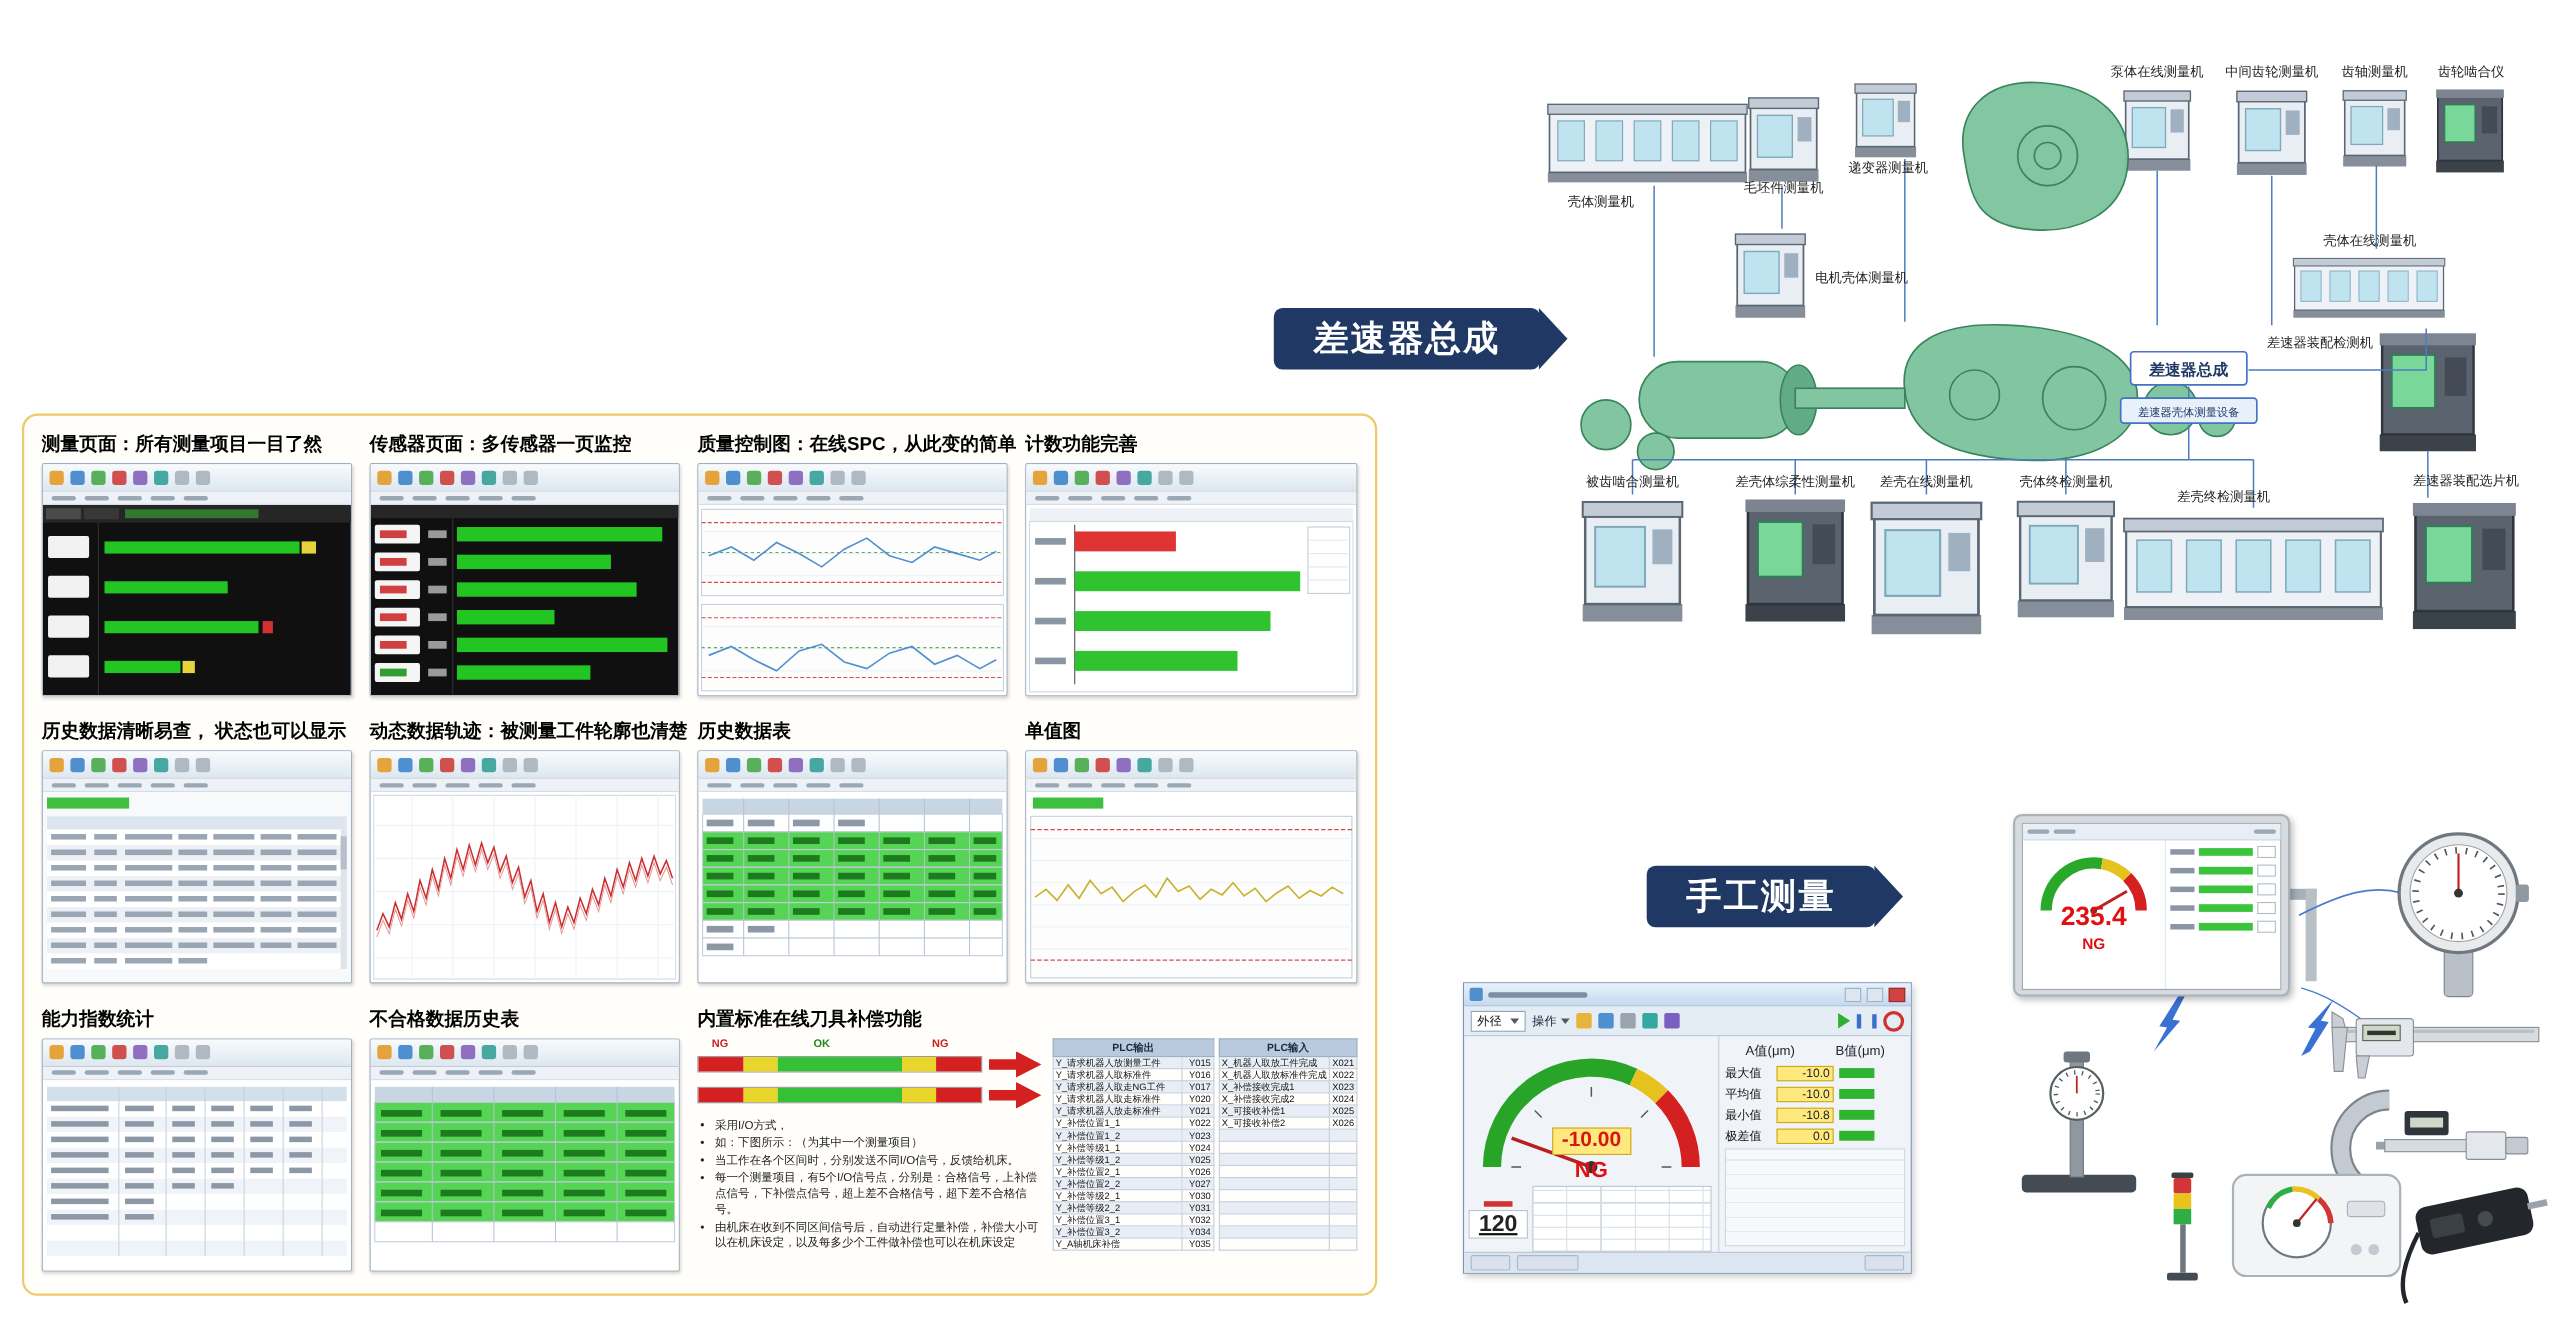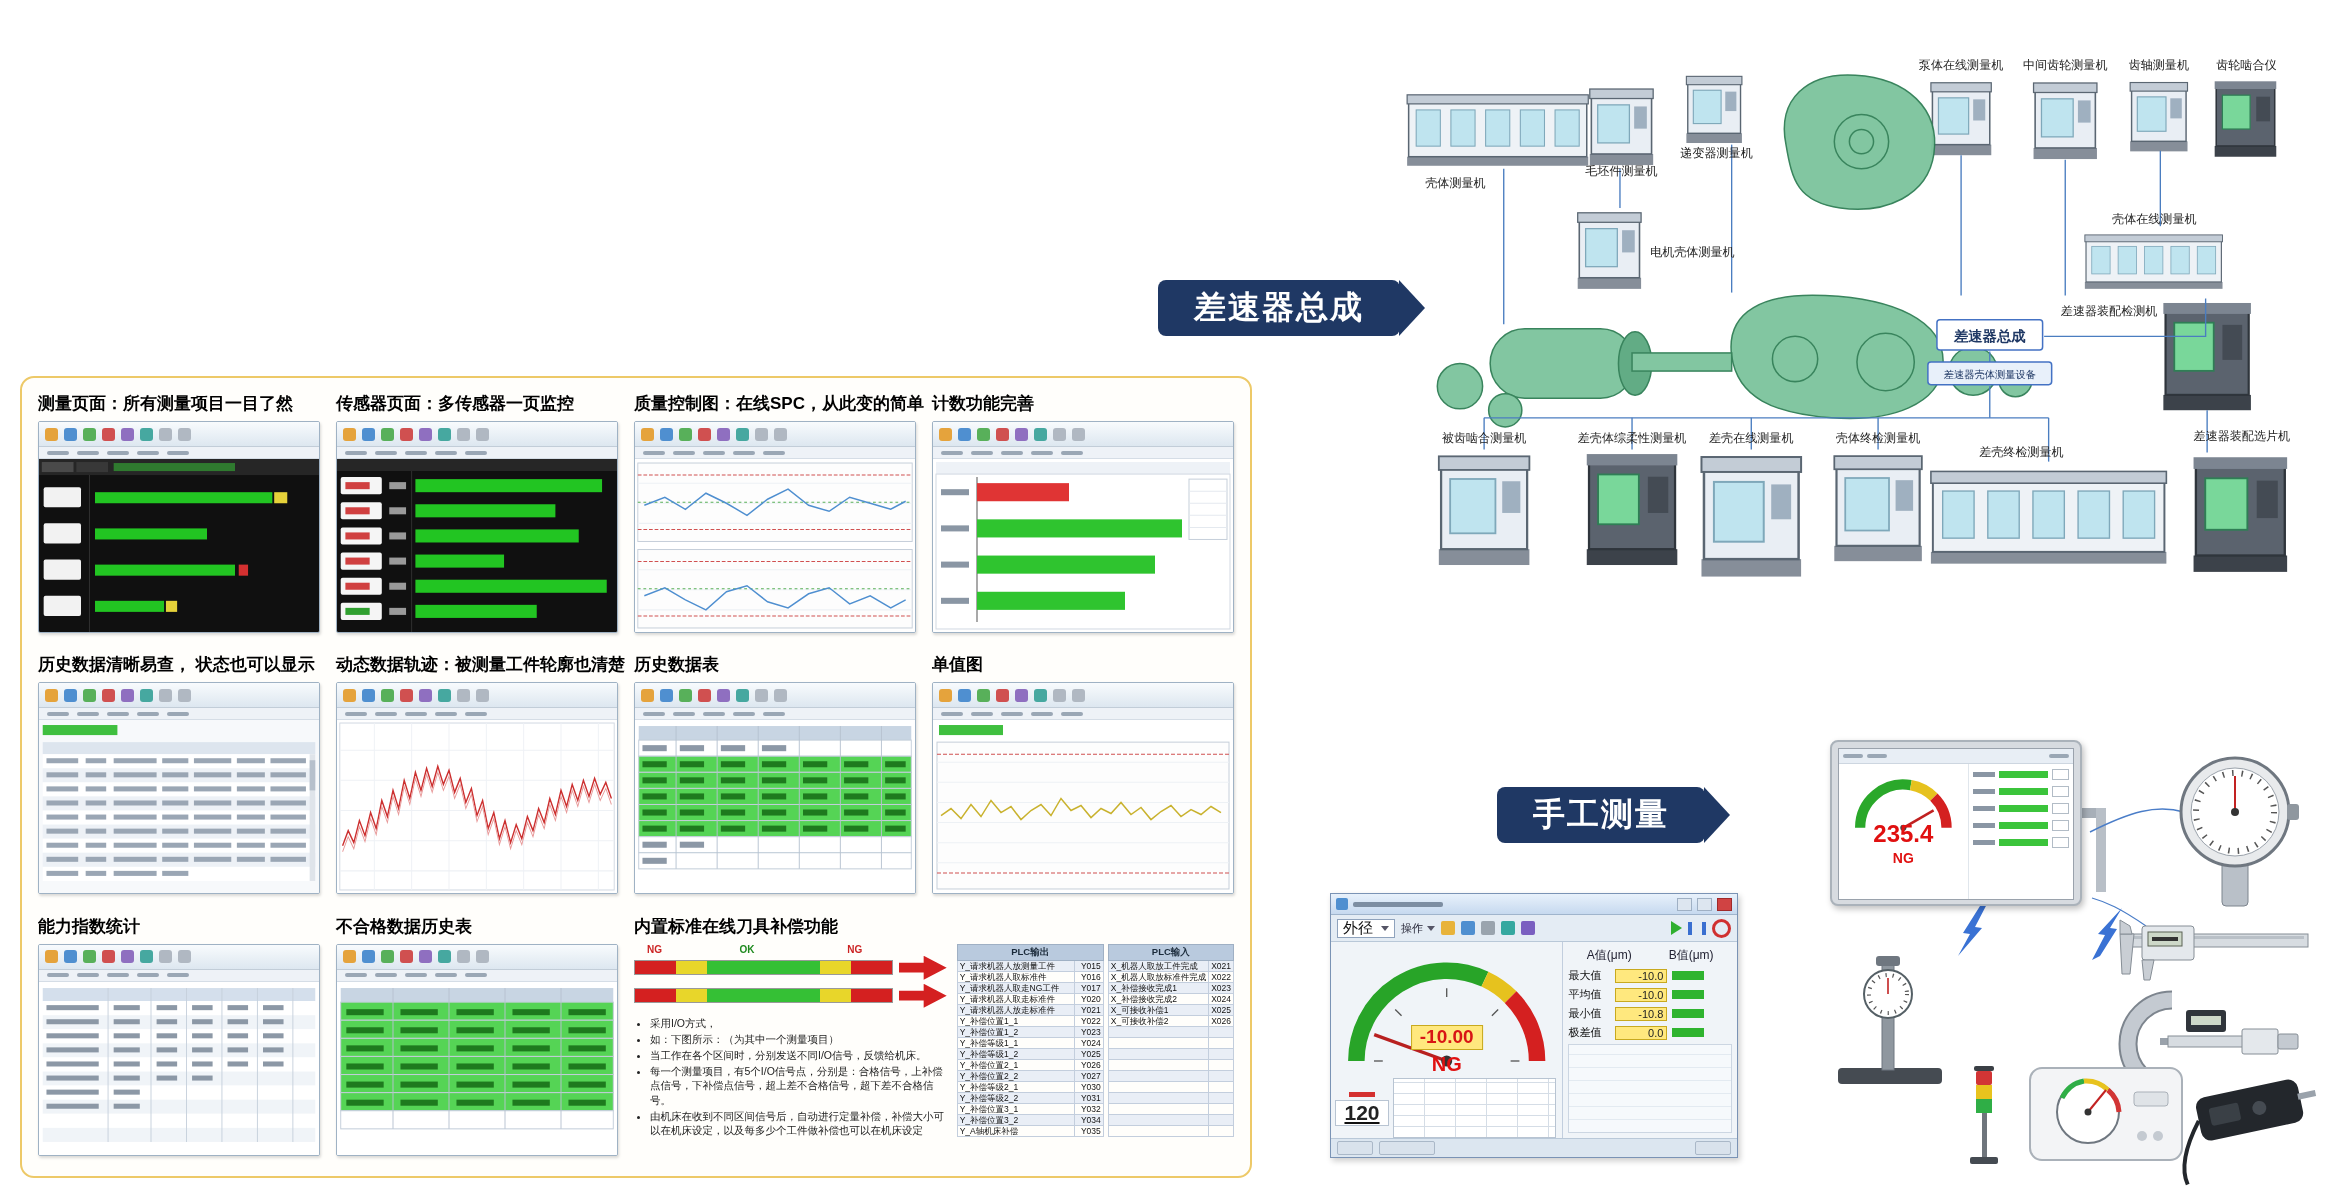--- a/index.html
+++ b/index.html
@@ -94,21 +94,21 @@
     background:#f0f4f8;display:flex;flex-direction:column;box-sizing:border-box;
     box-shadow:2px 3px 6px rgba(0,0,0,.2);}
   .ga-title{height:20px;background:linear-gradient(#e8f1fb,#c6d9ef);border-bottom:1px solid #9fb4cc;
     display:flex;align-items:center;gap:5px;padding:0 5px;flex:none;}
   .ga-appicon{width:12px;height:12px;background:#4f8fd0;border-radius:2px;}
   .ga-titledash{width:90px;height:5px;background:#7d8ea2;border-radius:2px;}
   .winbtn{width:13px;height:11px;background:#dde6f0;border:1px solid #9fb0c4;}
   .winbtn.close{background:#d04343;border-color:#a02a2a;}
   .ga-toolbar{height:26px;display:flex;align-items:center;gap:6px;padding:0 6px;background:#e4ecf4;
     border-bottom:1px solid #b9c8d8;flex:none;}
-  .combo{background:#fff;border:1px solid #8fa3bd;font-size:15px;height:17px;display:flex;
+  .combo{background:#fff;border:1px solid #8fa3bd;font-size:11px;height:17px;display:flex;
     align-items:center;gap:8px;padding:0 5px;}
   .menubtn{font-size:11px;display:flex;align-items:center;gap:4px;color:#223;}
   .caret{width:0;height:0;border-left:4px solid transparent;border-right:4px solid transparent;
     border-top:5px solid #556;}
   .tbico{width:14px;height:14px;border-radius:2px;display:block;}
   .tbico.c1{background:#e8b33a}.tbico.c2{background:#4f8fd0}.tbico.c3{background:#9aa4ae}
   .tbico.c4{background:#35a8a0}.tbico.c5{background:#7a5fc0}
   .playico{width:0;height:0;border-top:7px solid transparent;border-bottom:7px solid transparent;
     border-left:11px solid #2faf2f;display:block;}
   .pauseico{width:10px;height:13px;display:block;border-left:4px solid #3a6fd0;border-right:4px solid #3a6fd0;}

